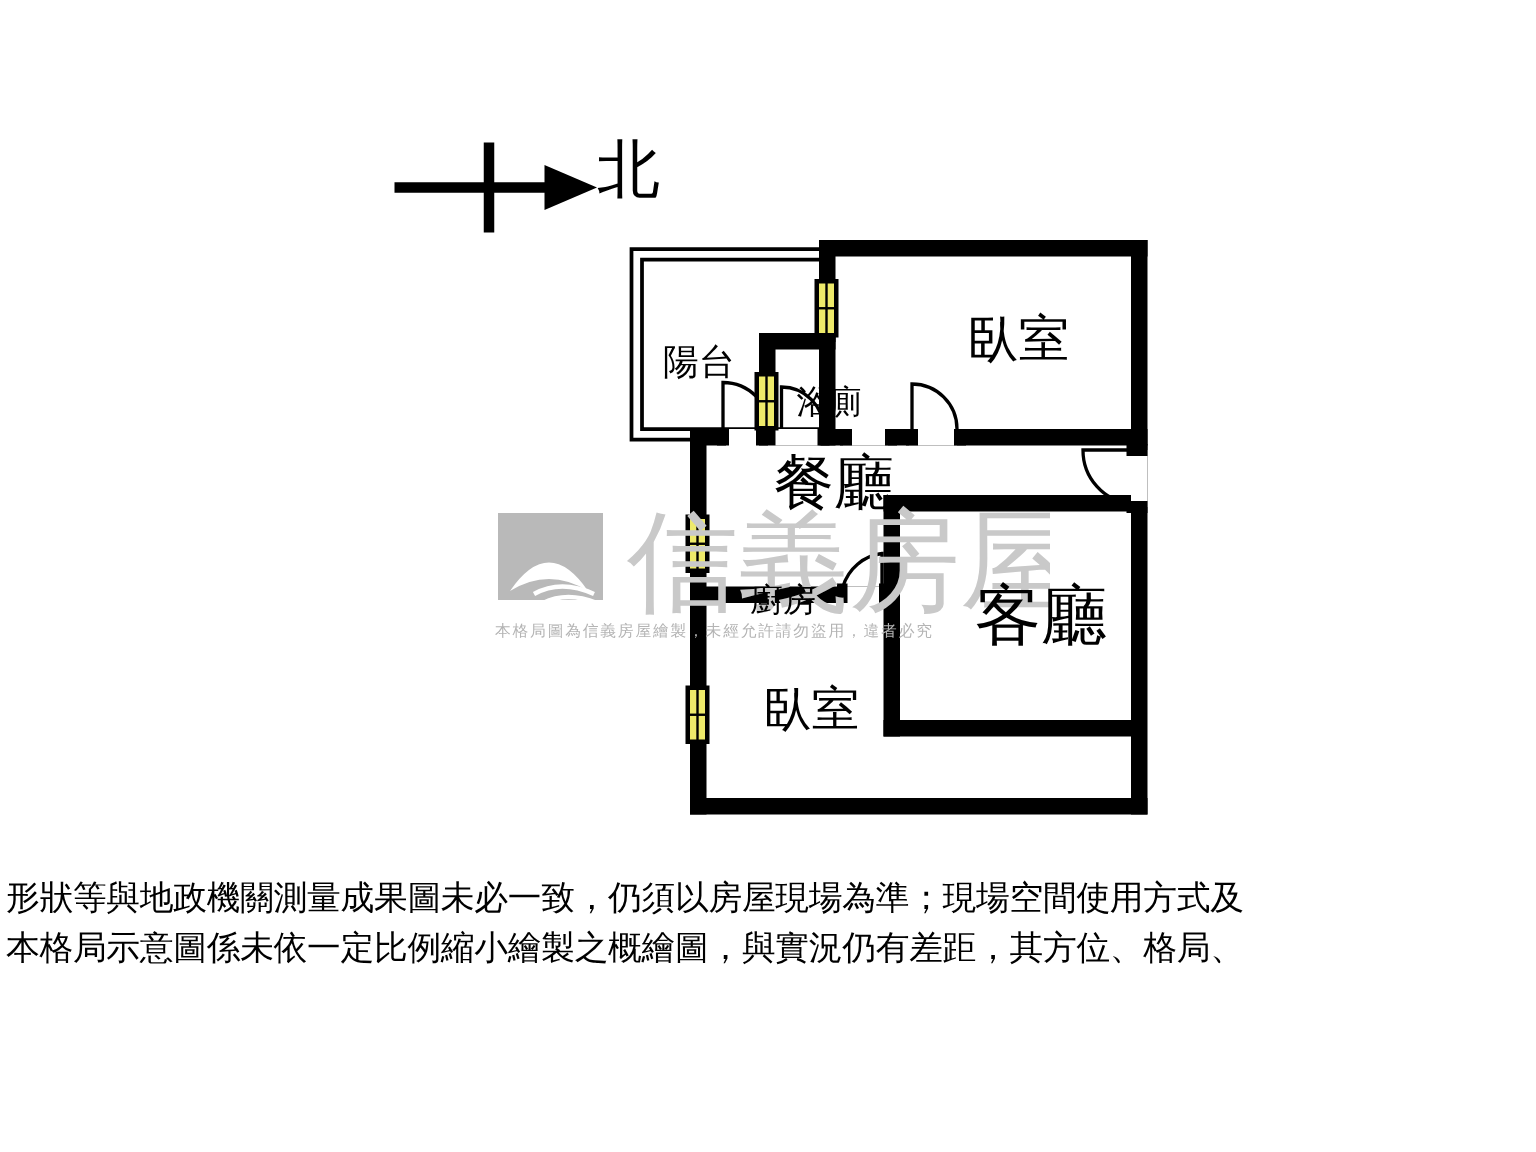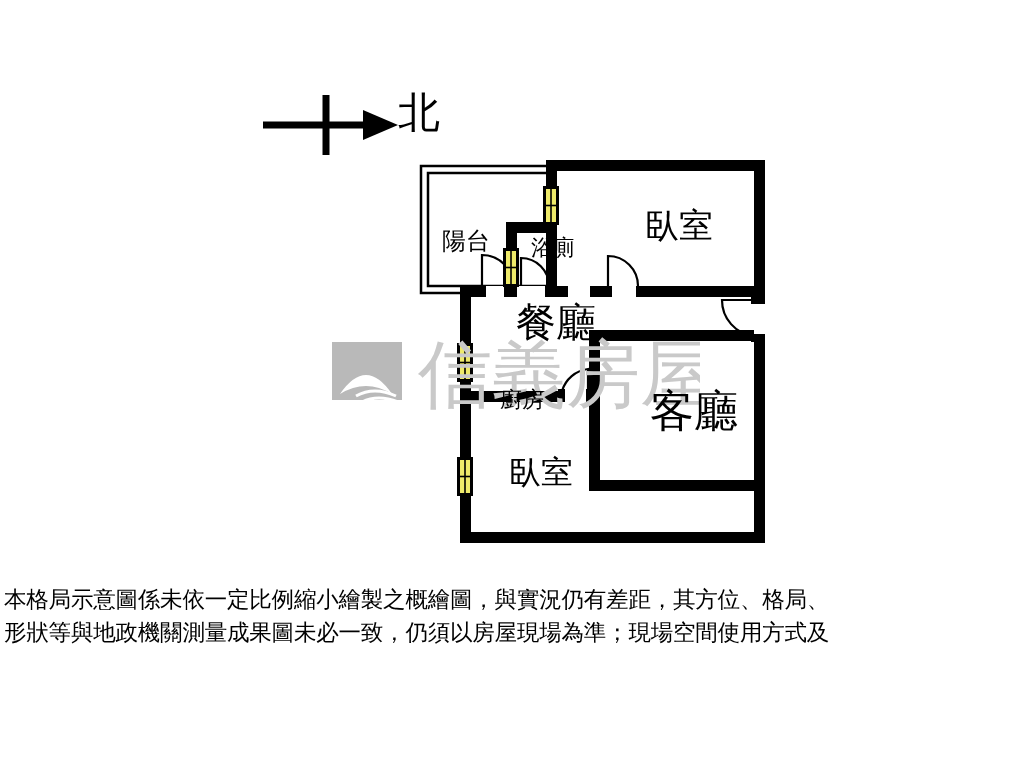--- a/index.html
+++ b/index.html
@@ -241,27 +241,28 @@
 
   <div id="watermark">
     <svg width="370" height="100" viewBox="0 0 370 100">
       <rect x="2" y="6" width="70" height="58" fill="#b9b9b9"></rect>
       <path d="M10,58 Q36,20 62,58 Q36,42 10,58 Z" fill="#ffffff"></path>
       <path d="M26,60 Q44,50 66,60" stroke="#ffffff" stroke-width="3" fill="none"></path>
       <path d="M32,66 Q48,58 68,66" stroke="#ffffff" stroke-width="3" fill="none"></path>
       <text x="88" y="64" font-family="DejaVu Serif, Liberation Serif, serif" font-size="74" fill="#c9c9c9">信義房屋</text>
     </svg>
   </div>
+  <div class="wm-disclaimer">本格局圖為信義房屋繪製，未經允許請勿盜用，違者必究</div>
 
   <div class="room-label" style="left:466px; top:231px; font-size:24px;margin-top:10px;">陽台</div>
-  <div class="room-label" style="left:553px; top:248px; font-size:22px;">浴廁</div>
+  <div class="room-label" style="left:553px; top:268px; font-size:22px;">浴廁</div>
   <div class="room-label" style="left:679px; top:226px; font-size:34px;">臥室</div>
   <div class="room-label" style="left:556px; top:322px; font-size:40px;">餐廳</div>
   <div class="room-label" style="left:522px; top:400px; font-size:22px;">廚房</div>
   <div class="room-label" style="left:694px; top:411px; font-size:44px;">客廳</div>
   <div class="room-label" style="left:541px; top:473px; font-size:32px;">臥室</div>
 
   <div id="disclaimer">
+    <p>形狀等與地政機關測量成果圖未必一致，仍須以房屋現場為準；現場空間使用方式及</p>
     <p>本格局示意圖係未依一定比例縮小繪製之概繪圖，與實況仍有差距，其方位、格局、</p>
-    <p>形狀等與地政機關測量成果圖未必一致，仍須以房屋現場為準；現場空間使用方式及</p>
   </div>
 
 </div>
 
 </body></html>

